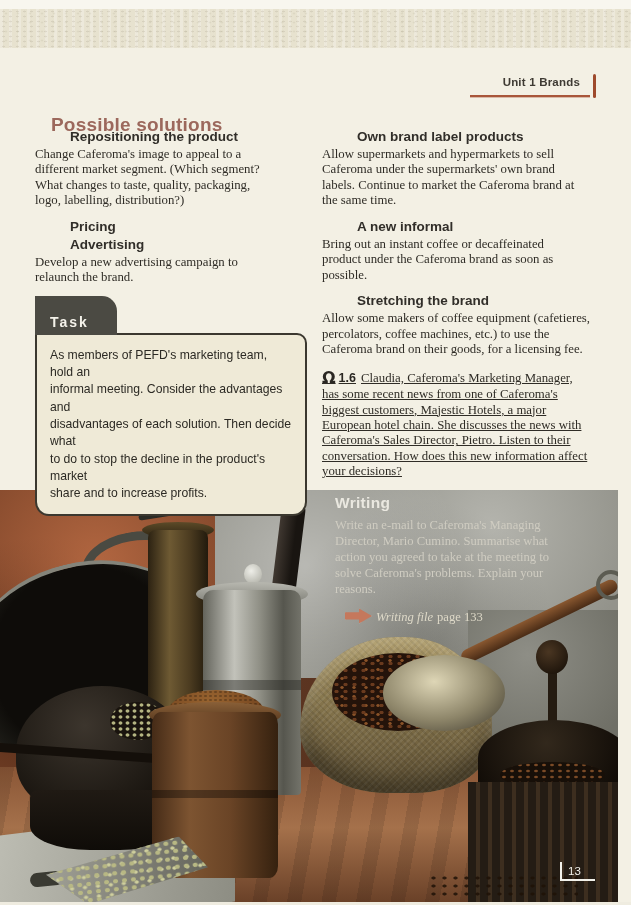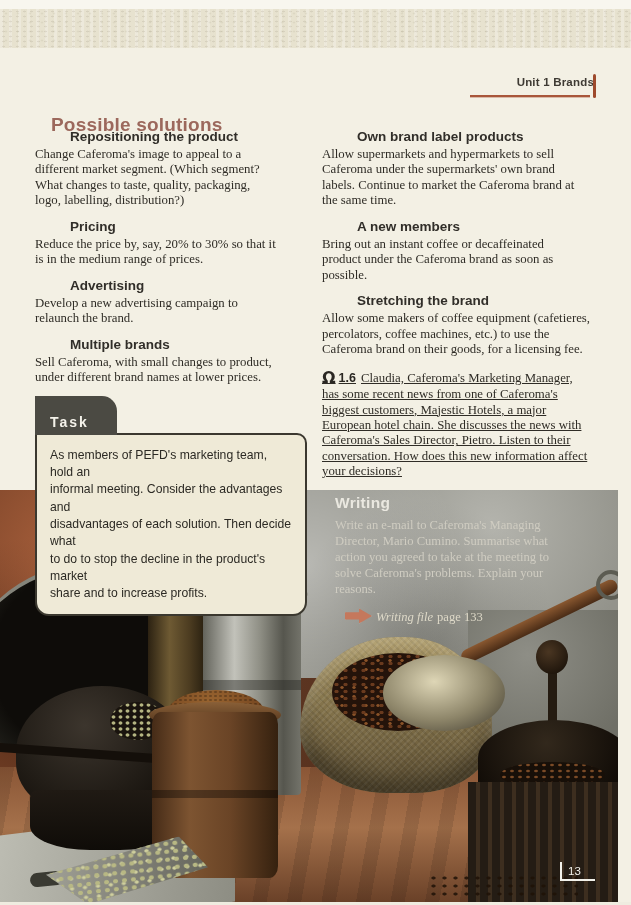--- a/index.html
+++ b/index.html
@@ -15,21 +15,21 @@
     background-color:#e7e2cf;
     background-image:
       radial-gradient(rgba(115,105,80,.14) 1px, transparent 1.6px),
       radial-gradient(rgba(115,105,80,.09) 1px, transparent 1.6px),
       repeating-linear-gradient(90deg, rgba(255,255,255,.25) 0 3px, transparent 3px 9px);
     background-size:7px 5px, 12px 9px, auto;
   }
   
   .unit-header{position:absolute;left:470px;top:74px;width:130px;height:28px;}
   .unit-label{
-    position:absolute;right:6px;top:2px;
+    position:absolute;right:20px;top:2px;
     font:bold 11.5px "Liberation Sans",sans-serif;color:#3e3a33;letter-spacing:.2px;
   }
   .unit-rule{position:absolute;left:0;right:10px;top:21px;height:2px;background:#a8563a;box-shadow:0 1px 0 rgba(168,86,58,.35);}
   .unit-bar{position:absolute;right:4px;top:0px;width:3px;height:24px;background:#9e4a2c;border-radius:2px;}
   
   .title{
     position:absolute;left:35px;top:98px;margin:16px;
     font:bold 19px "Liberation Sans",sans-serif;color:#9c685c;letter-spacing:.2px;
   }
   .col{position:absolute;top:129px;}
@@ -220,32 +220,25 @@
 <div class="col col-left">
   <section class="sec">
     <h2>Repositioning the product</h2>
     <p>Change Caferoma's image to appeal to a
 different market segment. (Which segment?
 What changes to taste, quality, packaging,
 logo, labelling, distribution?)</p>
   </section>
   <section class="sec">
     <h2>Pricing</h2>
-    <p>Reduce the price by, say, 20% to 30% so that it
-is in the medium range of prices.</p>
   </section>
   <section class="sec">
     <h2>Advertising</h2>
     <p>Develop a new advertising campaign to
 relaunch the brand.</p>
-  </section>
-  <section class="sec">
-    <h2>Multiple brands</h2>
-    <p>Sell Caferoma, with small changes to product,
-under different brand names at lower prices.</p>
   </section>
 
   <div class="task">
     <div class="task-tab">Task</div>
     <div class="task-body">As members of PEFD's marketing team, hold an
 informal meeting. Consider the advantages and
 disadvantages of each solution. Then decide what
 to do to stop the decline in the product's market
 share and to increase profits.</div>
   </div>
@@ -253,21 +246,21 @@
 
 <div class="col col-right">
   <section class="sec">
     <h2>Own brand label products</h2>
     <p>Allow supermarkets and hypermarkets to sell
 Caferoma under the supermarkets' own brand
 labels. Continue to market the Caferoma brand at
 the same time.</p>
   </section>
   <section class="sec">
-    <h2>A new members</h2>
+    <h2>A new informal</h2>
     <p>Bring out an instant coffee or decaffeinated
 product under the Caferoma brand as soon as
 possible.</p>
   </section>
   <section class="sec">
     <h2>Stretching the brand</h2>
     <p>Allow some makers of coffee equipment (cafetieres,
 percolators, coffee machines, etc.) to use the
 Caferoma brand on their goods, for a licensing fee.</p>
   </section>

